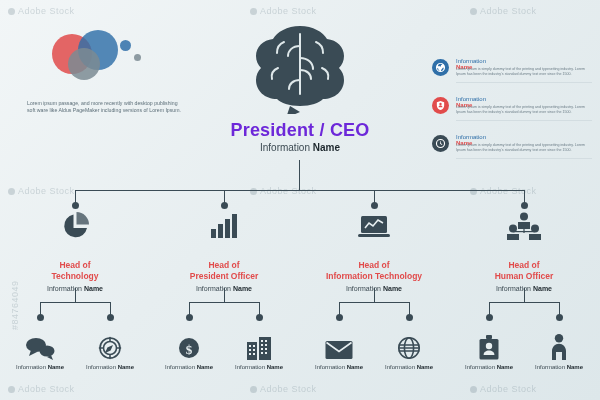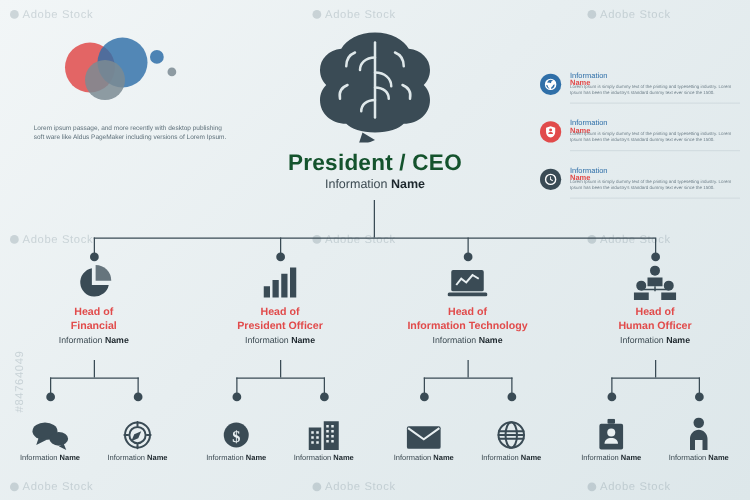--- a/index.html
+++ b/index.html
@@ -31,21 +31,21 @@
   .c-s2{width:7px;height:7px;left:82px;top:24px;background:#7b8b93;opacity:.85;}
 
   .logo-title{position:absolute;left:26px;top:78px;font-size:17.5px;letter-spacing:.2px;color:#2e3b43;font-weight:bold;}
   .logo-title .chart{color:#e14b4b;}
   .logo-desc{position:absolute;left:27px;top:100px;width:160px;font-size:5.2px;line-height:7.2px;color:#5d6f79;}
 
   
   .brain{position:absolute;left:230px;top:24px;}
 
   .ceo-title{position:absolute;left:0;top:120px;width:600px;text-align:center;
-    font-size:18px;font-weight:bold;color:#14532d;letter-spacing:.2px;}
+    font-size:18px;font-weight:bold;color:#6d28d9;letter-spacing:.2px;}
   .ceo-sub{position:absolute;left:0;top:142px;width:600px;text-align:center;
     font-size:10px;color:#3c4a52;}
   .ceo-sub b{color:#1d272d;}
 
   
   .rinfo{position:absolute;left:432px;}
   .rinfo-row{position:relative;height:30px;margin-bottom:8px;}
   .rbadge{position:absolute;left:0;top:1px;width:17px;height:17px;border-radius:50%;
     display:flex;align-items:center;justify-content:center;}
   .rb1{background:#2f6fa8;}
@@ -58,21 +58,21 @@
 
   
   .line{position:absolute;background:#3a4b55;}
   .vline{width:1px;}
   .hline{height:1px;}
   .node-dot{position:absolute;width:7px;height:7px;border-radius:50%;background:#3a4b55;}
 
   
   .l2{position:absolute;width:130px;text-align:center;}
   .l2-icon{height:34px;display:flex;align-items:flex-end;justify-content:center;}
-  .l2-title{font-size:8.5px;font-weight:bold;line-height:11px;margin-top:4px;}
+  .l2-title{font-size:8.5px;font-weight:bold;line-height:11px;margin-top:20px;}
   .t-red{color:#e14b4b;}
   .l2-sub{font-size:7px;color:#3c4a52;margin-top:3px;}
   .l2-sub b{color:#1d272d;}
 
   
   .leaf{position:absolute;width:80px;text-align:center;}
   .leaf-icon{height:30px;display:flex;align-items:flex-end;justify-content:center;}
   .leaf-label{font-size:6px;color:#3c4a52;margin-top:4px;}
   .leaf-label b{color:#1d272d;}
 </style>
@@ -182,21 +182,21 @@
 
   <div class="l2" style="left:10px;top:206px;">
     <div class="l2-icon">
       <svg width="30" height="28" viewBox="0 0 30 28" fill="#3a4b55">
         <path d="M13.5 2.5A11.5 11.5 0 1027 16H13.5V2.5z" opacity="1"></path>
         <path d="M16.5 0v12.5H29A12.5 12.5 0 0016.5 0z" opacity=".75"></path>
       </svg>
     </div>
     <div class="l2-title t-red">
       <span>Head of</span><br>
-      <span>Financial</span>
+      <span>Technology</span>
     </div>
     <div class="l2-sub">
       <span>Information </span><b>Name</b>
     </div>
   </div>
 
   <div class="l2" style="left:159px;top:206px;">
     <div class="l2-icon">
       <svg width="30" height="28" viewBox="0 0 30 28" fill="#3a4b55">
         <rect x="2" y="17" width="5" height="9"></rect>

